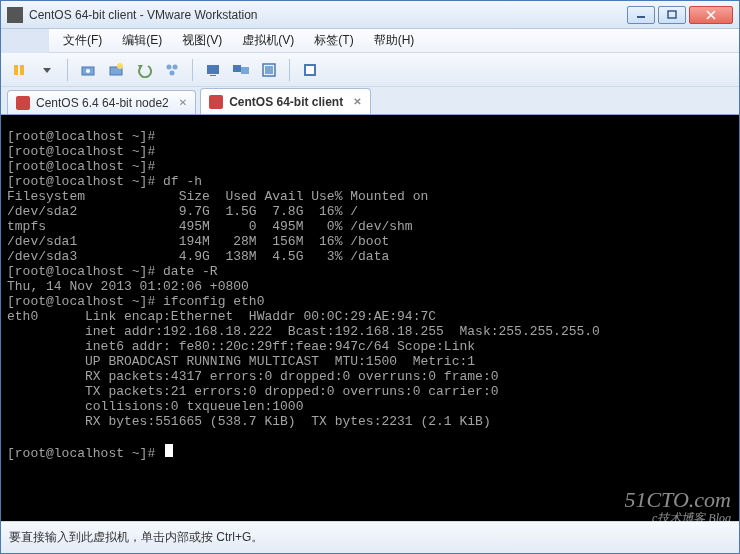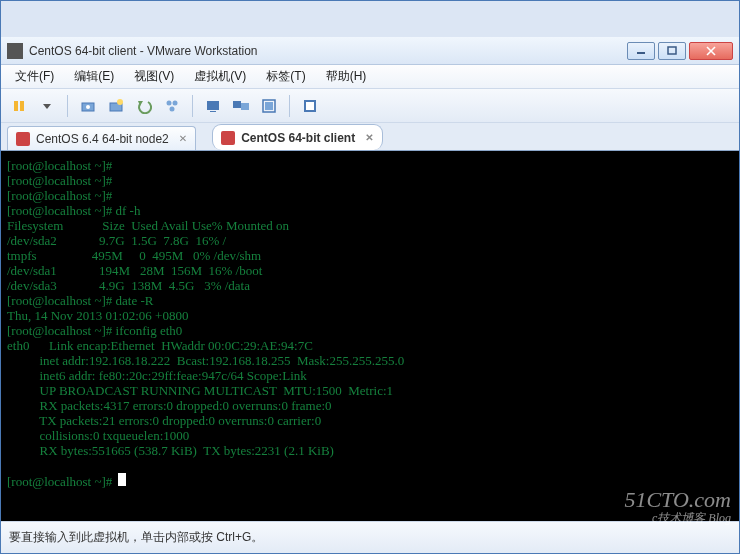--- a/index.html
+++ b/index.html
@@ -1,34 +1,34 @@
 <!DOCTYPE html>
 <html><head>
 <meta charset="utf-8">
 <style>
 * { margin: 0; padding: 0; box-sizing: border-box; }
 body { font-family: "Microsoft YaHei", Tahoma, sans-serif; font-size: 12px; background: #fff; }
 .window { width: 740px; height: 554px; border: 1px solid #4a79b5; background: #dce6f4; display: flex; flex-direction: column; position: relative; }
-.titlebar { height: 28px; background: linear-gradient(#f0f6fd,#dbe7f6); display: flex; align-items: center; padding: 0 6px; border-bottom: 1px solid #b6c8e0; margin-top: 36px; }
+.titlebar { height: 28px; background: linear-gradient(#f0f6fd,#dbe7f6); display: flex; align-items: center; padding: 0 6px; border-bottom: 1px solid #b6c8e0; }
 .title-icon { width: 16px; height: 16px; background: #555; margin-right: 6px; }
 .title-text { flex: 1; color: #333; font-size: 12px; }
 .winbtns { display: flex; gap: 3px; }
 .winbtn { width: 28px; height: 18px; border: 1px solid #6b8cb5; border-radius: 2px; background: linear-gradient(#eaf2fc,#cce0f7); display: flex; align-items: center; justify-content: center; font-size: 10px; color: #3a5a85; }
 .winbtn.close { background: linear-gradient(#f7a39a,#e66b5e); border-color: #c44; color: #fff; width: 44px; }
-.menubar { height: 24px; background: linear-gradient(#fdfdfe,#eef3fa); display: flex; align-items: center; padding: 0 8px; gap: 8px; border-bottom: 1px solid #cdd9ea; }
+.menubar { height: 24px; background: linear-gradient(#fdfdfe,#eef3fa); display: flex; align-items: center; padding: 0 8px; gap: 8px; border-bottom: 1px solid #cdd9ea; margin-left: 48px; }
 .menuitem { padding: 2px 6px; color: #222; cursor: default; }
 .toolbar { height: 34px; background: linear-gradient(#f6f9fd,#e3ebf6); display: flex; align-items: center; padding: 0 6px; gap: 4px; border-bottom: 1px solid #cdd9ea; }
 .tbtn { width: 24px; height: 24px; border: 1px solid transparent; border-radius: 3px; display: flex; align-items: center; justify-content: center; }
 .sep { width: 1px; height: 22px; background: #b6c8e0; margin: 0 4px; }
-.tabbar { height: 28px; background: #e3ebf6; display: flex; align-items: flex-end; padding: 0 6px; gap: 16px; border-bottom: 1px solid #8ba6c9; }
+.tabbar { height: 28px; background: #e3ebf6; display: flex; align-items: flex-end; padding: 0 6px; gap: 4px; border-bottom: 1px solid #8ba6c9; }
 .tab { height: 24px; padding: 0 8px; background: linear-gradient(#fdfeff,#e8f0fa); border: 1px solid #a8bdd9; border-bottom: none; border-radius: 4px 4px 0 0; display: flex; align-items: center; gap: 6px; font-size: 12px; color: #333; }
-.tab.active { background: #fff; font-weight: bold; height: 26px; border-radius: 9px; }
+.tab.active { background: #fff; font-weight: bold; height: 26px; }
 .tab .x { color: #888; font-size: 10px; margin-left: 4px; }
 .tabicon { width: 14px; height: 14px; border-radius: 2px; }
-.terminal { flex: 1; background: #000; color: #15803d; font-family: Liberation Serif, serif; font-size: 13px; line-height: 15px; padding: 7px 6px; white-space: pre; overflow: hidden; }
+.terminal { flex: 1; background: #000; color: #a3a3a3; font-family: Liberation Mono, monospace; font-size: 13px; line-height: 15px; padding: 14px 6px; white-space: pre; overflow: hidden; }
 .statusbar { height: 32px; background: linear-gradient(#f6f9fd,#e3ebf6); border-top: 1px solid #cdd9ea; display: flex; align-items: center; padding: 0 8px; color: #333; font-size: 12px; }
 .watermark { position: absolute; right: 8px; bottom: 26px; color: rgba(255,255,255,0.55); font-style: italic; font-family: Georgia, serif; font-size: 22px; pointer-events: none; text-align: right; line-height: 18px; }
 .watermark .sub { font-size: 12px; text-align: right; }
 svg { display: block; }
 .cursor { display:inline-block; width:8px; height:13px; background:#fff; vertical-align:baseline; margin-left:2px;}
 </style>
 </head>
 <body>
 
 <div class="window">

